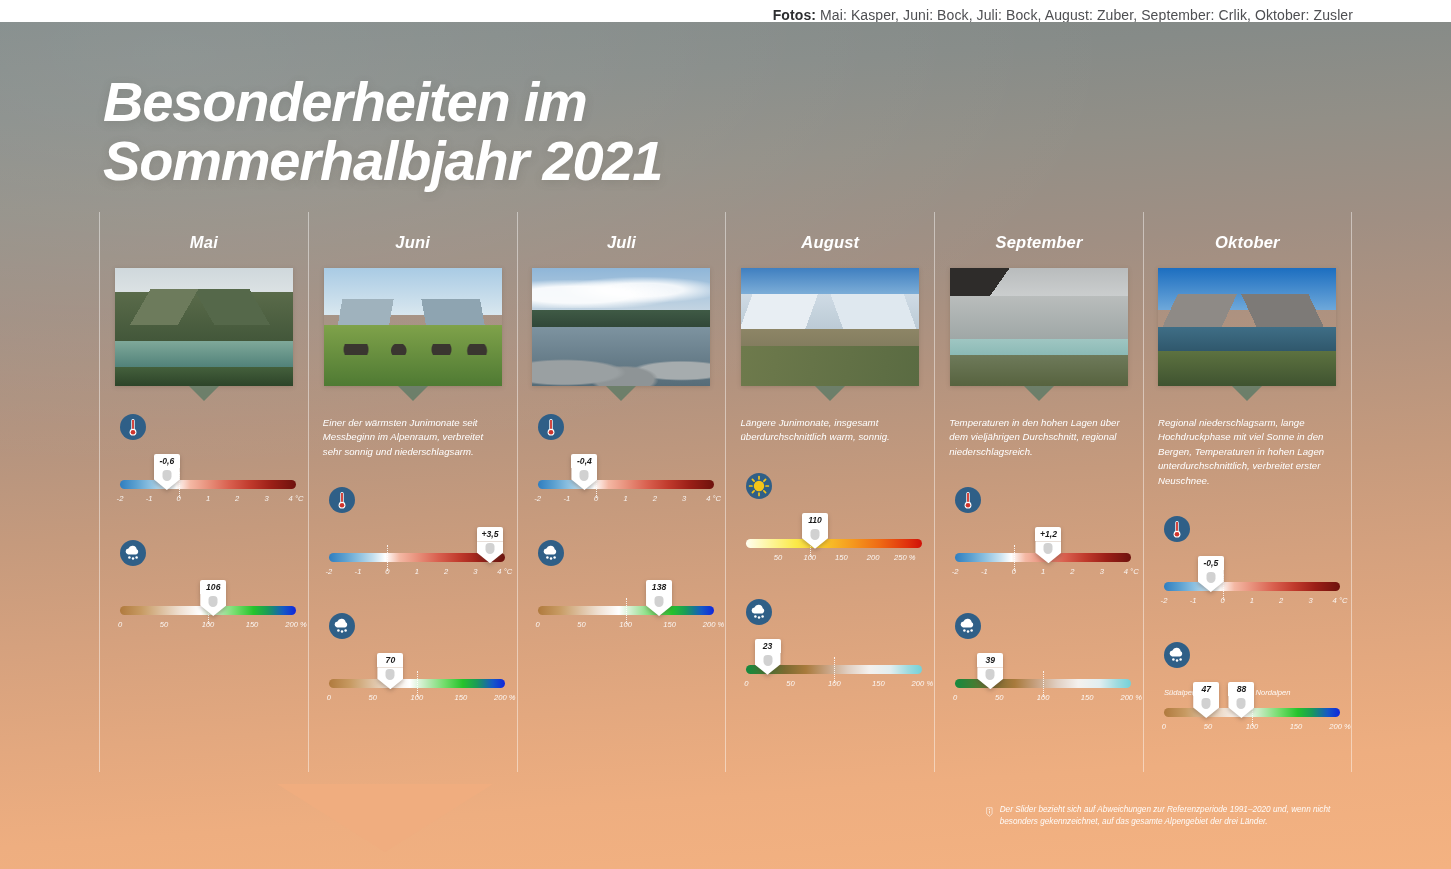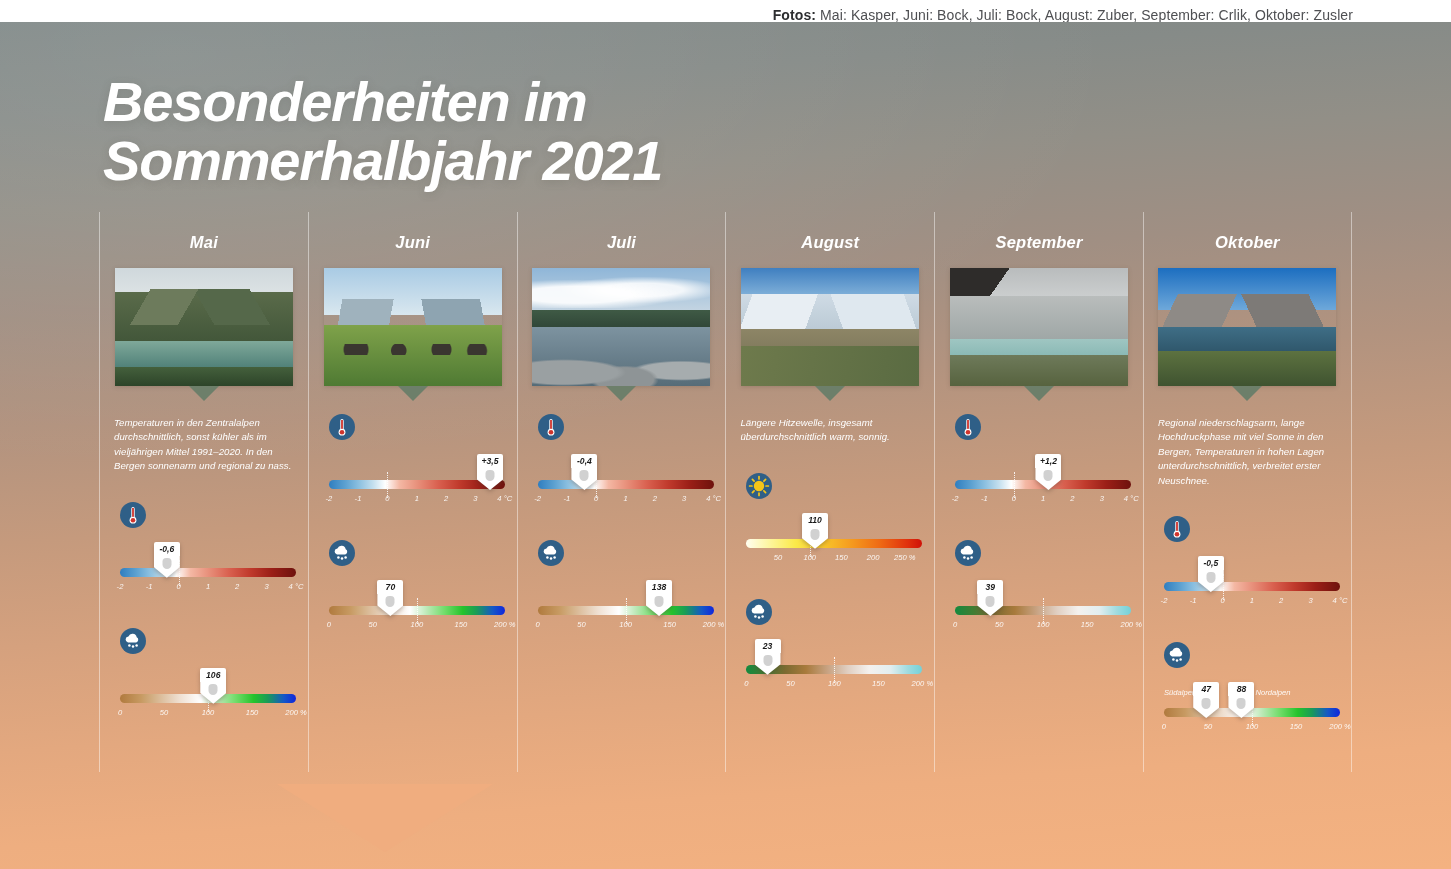--- a/index.html
+++ b/index.html
@@ -174,21 +174,20 @@
     <div class="mid" style="top:20%;height:52%;background:linear-gradient(#5a6b4a,#3d5236)"></div>
     <div class="mid" style="top:18%;height:30%;background:
        linear-gradient(120deg,transparent 0 18%,#6d7b5c 18% 42%,transparent 42%),
        linear-gradient(-120deg,transparent 0 22%,#55684a 22% 50%,transparent 50%)"></div>
     <div class="fg" style="top:62%;height:24%;background:linear-gradient(#7fa99a,#4e7f77)"></div>
     <div class="fg" style="top:84%;height:16%;background:linear-gradient(#44603c,#2d4429)"></div>
           </div>
       <div class="pointer"></div>
     </div>
 
-    <div class="desc">Temperaturen in den Zentralalpen durchschnittlich, sonst kühler als im vieljährigen Mittel 1991–2020. In den Bergen sonnenarm und regional zu nass.</div>
 
     <div class="icon-row"><svg width="26" height="26" viewBox="0 0 26 26">
       <circle cx="13" cy="13" r="13" fill="#2f5f87"></circle>
       <rect x="11.3" y="5" width="3.4" height="11" rx="1.7" fill="#ffffff"></rect>
       <rect x="12.1" y="6" width="1.8" height="9" fill="#d0342c"></rect>
       <circle cx="13" cy="18.2" r="3.4" fill="#ffffff"></circle>
       <circle cx="13" cy="18.2" r="2.3" fill="#d0342c"></circle>
     </svg></div>
     <div class="scale-block">
 
@@ -248,20 +247,21 @@
     <div class="fg" style="top:48%;height:52%;background:linear-gradient(#7fa24a,#4f7a33)"></div>
     <div class="fg" style="top:64%;height:10%;background:
        radial-gradient(circle at 18% 50%, #3a3630 0 8%, transparent 9%),
        radial-gradient(circle at 42% 60%, #3a3630 0 7%, transparent 8%),
        radial-gradient(circle at 66% 50%, #3a3630 0 8%, transparent 9%),
        radial-gradient(circle at 86% 62%, #3a3630 0 6%, transparent 7%)"></div>
           </div>
       <div class="pointer"></div>
     </div>
 
+    <div class="desc">Einer der wärmsten Junimonate seit Messbeginn im Alpenraum, verbreitet sehr sonnig und niederschlagsarm.</div>
 
     <div class="icon-row"><svg width="26" height="26" viewBox="0 0 26 26">
       <circle cx="13" cy="13" r="13" fill="#2f5f87"></circle>
       <rect x="11.3" y="5" width="3.4" height="11" rx="1.7" fill="#ffffff"></rect>
       <rect x="12.1" y="6" width="1.8" height="9" fill="#d0342c"></rect>
       <circle cx="13" cy="18.2" r="3.4" fill="#ffffff"></circle>
       <circle cx="13" cy="18.2" r="2.3" fill="#d0342c"></circle>
     </svg></div>
     <div class="scale-block">
 
@@ -391,21 +391,21 @@
     <div class="mid" style="top:22%;height:34%;background:
        linear-gradient(110deg,transparent 0 6%,#e8eef3 6% 40%,transparent 40%),
        linear-gradient(-110deg,transparent 0 8%,#dfe8ef 8% 46%,transparent 46%),
        linear-gradient(#cfdbe5,#b9c8d3)"></div>
     <div class="fg" style="top:52%;height:48%;background:linear-gradient(#8d8566,#6e6a4e)"></div>
     <div class="fg" style="top:66%;height:34%;background:linear-gradient(100deg,#6e7a4c,#5a6b42)"></div>
           </div>
       <div class="pointer"></div>
     </div>
 
-    <div class="desc">Längere Hitzewelle, insgesamt überdurchschnittlich warm, sonnig.</div>
+    <div class="desc">Längere Junimonate, insgesamt überdurchschnittlich warm, sonnig.</div>
 
     <div class="icon-row"><svg width="26" height="26" viewBox="0 0 26 26">
       <circle cx="13" cy="13" r="13" fill="#2f5f87"></circle>
       <circle cx="13" cy="13" r="5.2" fill="#f5c518"></circle>
       <g stroke="#f5c518" stroke-width="1.7" stroke-linecap="round">
         <line x1="13" y1="3.6" x2="13" y2="6"></line>
               <line x1="13" y1="20" x2="13" y2="22.4"></line>
         <line x1="3.6" y1="13" x2="6" y2="13"></line>
               <line x1="20" y1="13" x2="22.4" y2="13"></line>
         <line x1="6.4" y1="6.4" x2="8.1" y2="8.1"></line>
@@ -466,20 +466,21 @@
     <div class="sky" style="top:0;height:30%;background:linear-gradient(#b9bcbd,#cfd2d2)"></div>
     <div class="mid" style="top:0;height:62%;background:
        linear-gradient(125deg,#2e2c2a 0 26%,transparent 26%)"></div>
     <div class="mid" style="top:24%;height:44%;background:linear-gradient(#b9bdbc,#9aa3a2)"></div>
     <div class="fg" style="top:60%;height:22%;background:linear-gradient(#9fc6c2,#7fb2ae)"></div>
     <div class="fg" style="top:74%;height:26%;background:linear-gradient(#6e7a5a,#57633f)"></div>
           </div>
       <div class="pointer"></div>
     </div>
 
+    <div class="desc">Temperaturen in den hohen Lagen über dem vieljährigen Durchschnitt, regional niederschlagsreich.</div>
 
     <div class="icon-row"><svg width="26" height="26" viewBox="0 0 26 26">
       <circle cx="13" cy="13" r="13" fill="#2f5f87"></circle>
       <rect x="11.3" y="5" width="3.4" height="11" rx="1.7" fill="#ffffff"></rect>
       <rect x="12.1" y="6" width="1.8" height="9" fill="#d0342c"></rect>
       <circle cx="13" cy="18.2" r="3.4" fill="#ffffff"></circle>
       <circle cx="13" cy="18.2" r="2.3" fill="#d0342c"></circle>
     </svg></div>
     <div class="scale-block">
 
@@ -598,14 +599,22 @@
             <span style="left:50%">100</span>
             <span style="left:75%">150</span>
             <span style="left:100%">200 %</span>
           </div>
     </div>
   </div>
 </div>
 
   <div class="bottom-arrow"></div>
 
+  <div class="footnote">
+    <svg width="11" height="16" viewBox="0 0 11 16">
+      <path d="M1 1 h9 v10 l-4.5 4 L1 11 Z" fill="none" stroke="#ffffff" stroke-width="1" opacity=".9"></path>
+      <circle cx="5.5" cy="4" r="1" fill="#ffffff"></circle>
+      <rect x="5" y="6" width="1.1" height="4.5" fill="#ffffff"></rect>
+    </svg>
+    <div class="fn-text">Der Slider bezieht sich auf Abweichungen zur Referenzperiode 1991–2020 und, wenn nicht besonders gekennzeichnet, auf das gesamte Alpengebiet der drei Länder.</div>
+  </div>
 
 </div>
 
 </body></html>

